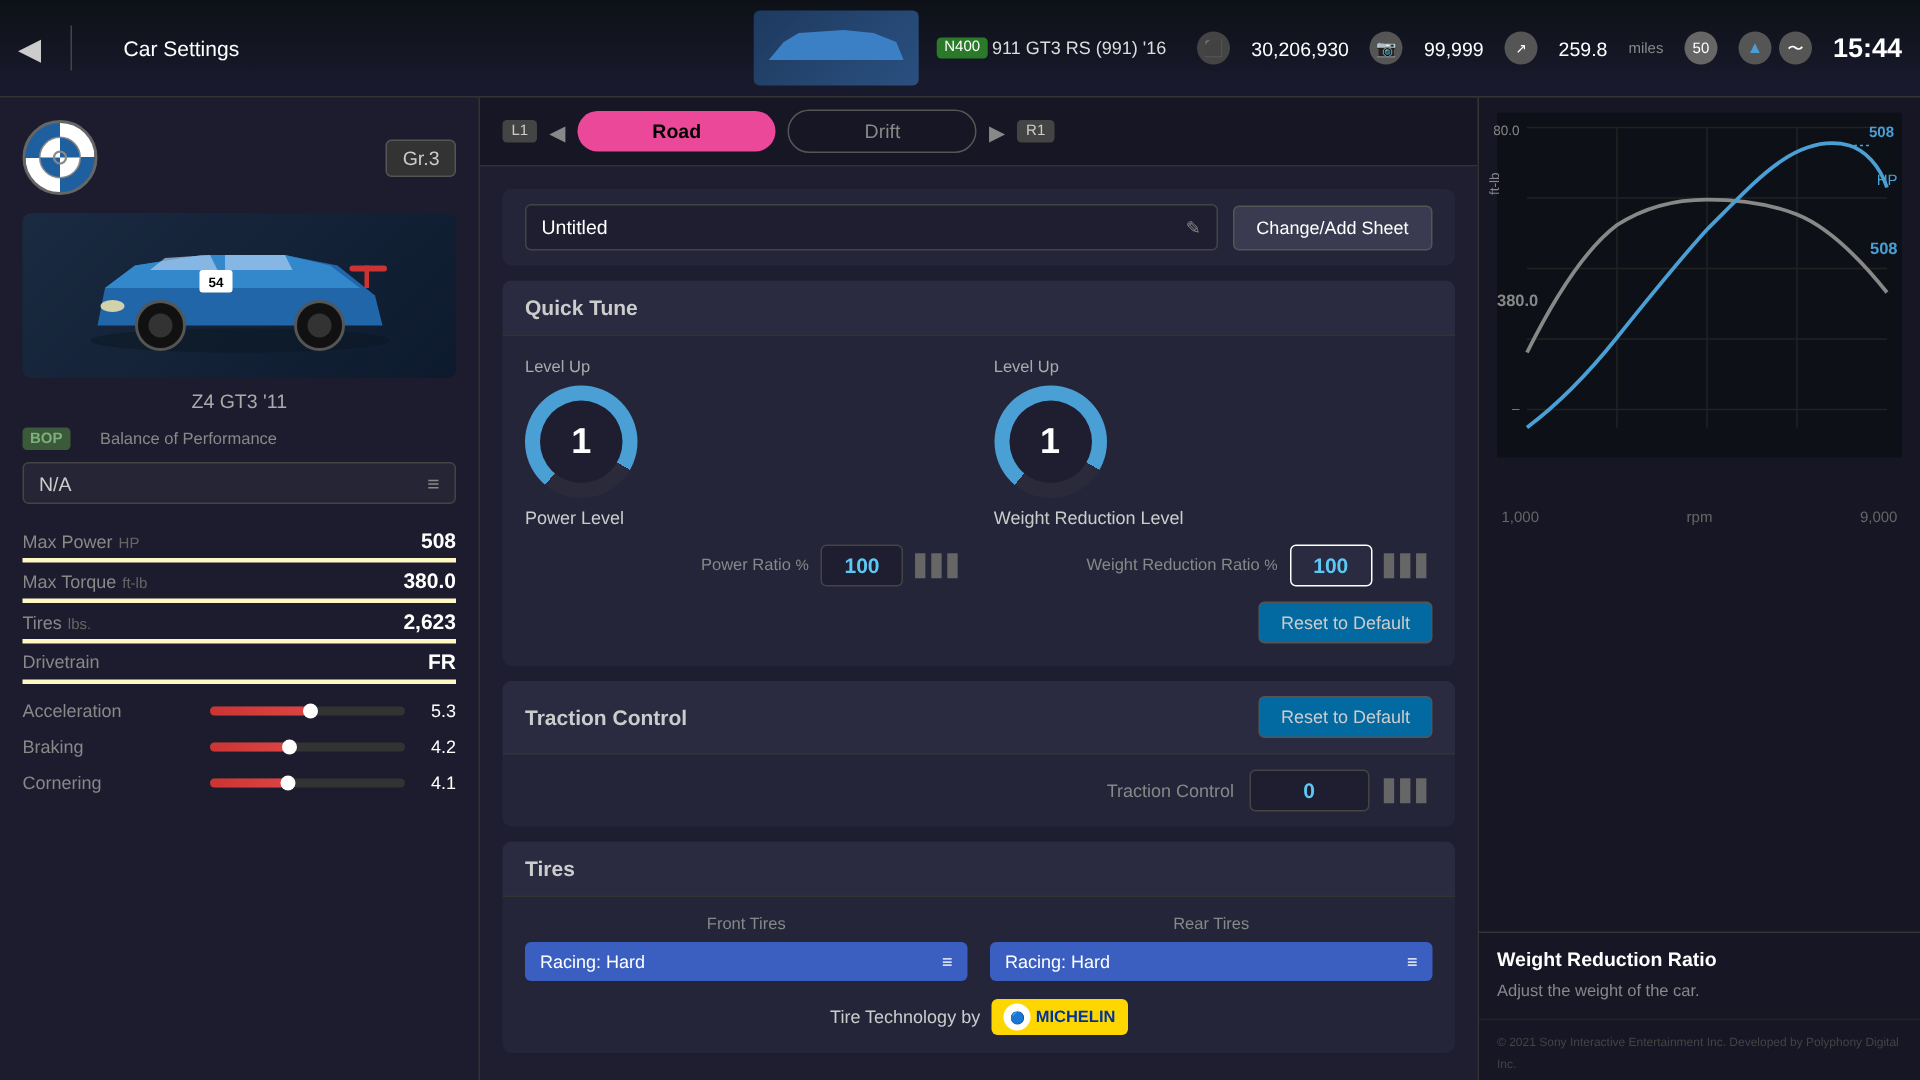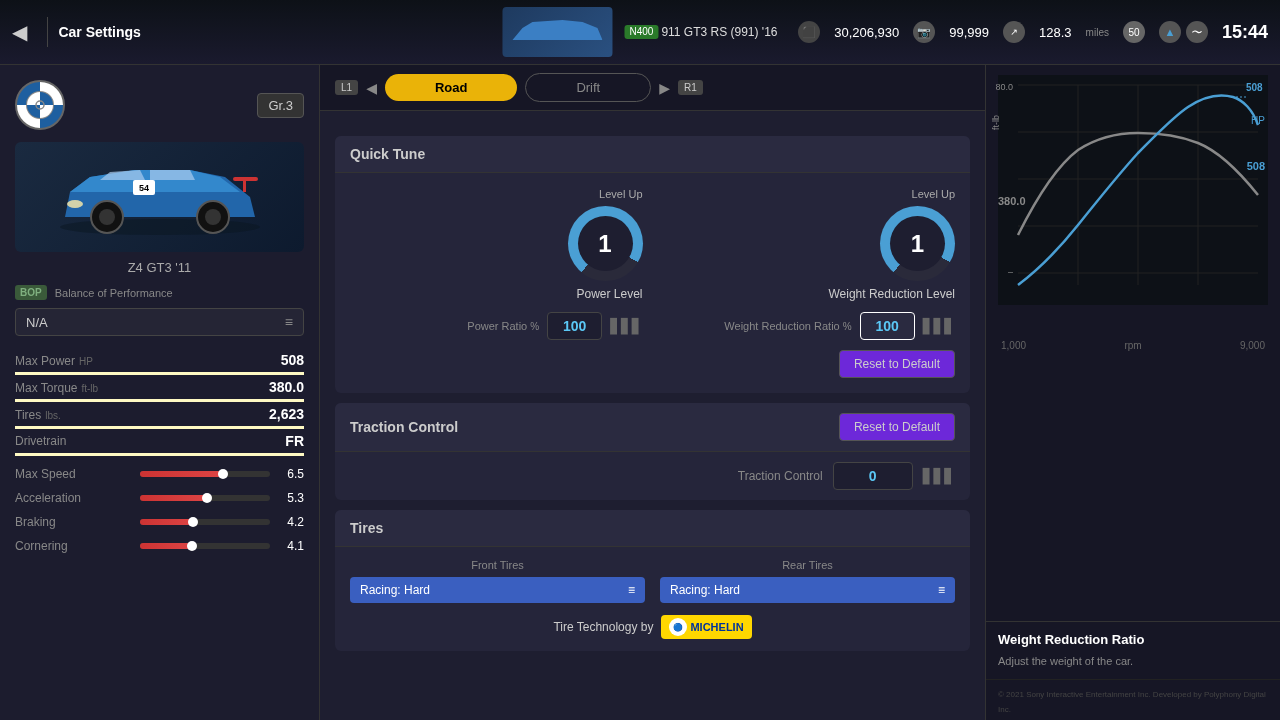--- a/index.html
+++ b/index.html
@@ -154,21 +154,21 @@
     }
     .car-label {
       color: #aaa;
       font-size: 13px;
       text-align: center;
       margin-bottom: 10px;
     }
     .bop-row {
       display: flex;
       align-items: center;
-      gap: 8px;
+      gap: 20px;
       margin-bottom: 8px;
     }
     .bop-badge {
       background: #3a5a3a;
       color: #7faf7f;
       font-size: 10px;
       padding: 2px 5px;
       border-radius: 3px;
       font-weight: bold;
     }
@@ -269,21 +269,21 @@
       border-bottom: 1px solid #333;
     }
     .tab-btn {
       padding: 6px 50px;
       border-radius: 20px;
       font-size: 13px;
       cursor: pointer;
       border: none;
     }
     .tab-active {
-      background: #eab308;
+      background: #ec4899;
       color: #000;
       font-weight: bold;
     }
     .tab-inactive {
       background: transparent;
       color: #888;
       border: 1px solid #555;
     }
     .tab-arrow {
       color: #888;
@@ -359,21 +359,21 @@
     }
     .tune-controls {
       display: flex;
       gap: 20px;
       align-items: flex-start;
     }
     .tune-item {
       flex: 1;
       display: flex;
       flex-direction: column;
-      align-items: flex-end;
+      align-items: flex-start;
       gap: 6px;
     }
     .level-up-label {
       color: #aaa;
       font-size: 11px;
     }
     .dial-container {
       position: relative;
       width: 75px;
       height: 75px;
@@ -433,21 +433,21 @@
     }
     .ratio-value-box.highlighted {
       border-color: #fff;
       background: #2a2a40;
     }
     .bar-icon {
       color: #666;
       font-size: 14px;
     }
     .reset-btn {
-      background: #6d28d9;
+      background: #0369a1;
       border: 1px solid #555;
       border-radius: 4px;
       color: #ccc;
       padding: 6px 14px;
       font-size: 12px;
       cursor: pointer;
     }
 
     
     .traction-row {
@@ -610,41 +610,41 @@
       color: #666;
       font-size: 10px;
     }
   </style>
 </head>
 <body>
 
 <div class="top-bar">
   <span class="back-btn">◀</span>
   <span style="width:1px; height:30px; background:#444; margin:0 10px;"></span>
-  <span style="font-size:14px; font-weight:bold; color:#fff;">Car Settings</span>
+  <span style="font-size:14px; font-weight:normal; color:#fff;margin-left:24px;">Car Settings</span>
 
   <div class="top-center">
     <div class="car-thumbnail">
       <div class="car-silhouette"></div>
     </div>
     <div class="car-name-badge">
       <span class="n400-badge">N400</span>
       <span class="car-name-text">911 GT3 RS (991) '16</span>
     </div>
   </div>
 
   <div class="top-right">
     <div class="stat-icon">
       <div class="icon-circle">⬛</div>
     </div>
     <span style="color:#fff; font-size:13px;">30,206,930</span>
     <div class="icon-circle" style="background:#555;">📷</div>
     <span style="color:#fff; font-size:13px;">99,999</span>
     <div class="icon-circle" style="background:#555; font-size:9px;">↗</div>
-    <span style="color:#fff; font-size:13px;">128.3</span>
+    <span style="color:#fff; font-size:13px;">259.8</span>
     <span style="color:#888; font-size:10px;">miles</span>
     <div class="icon-circle" style="background:#666; font-size:10px;">50</div>
     <div style="display:flex; gap:5px;">
       <div class="icon-circle" style="background:#555; color:#4a9fd4;">▲</div>
       <div class="icon-circle" style="background:#555;">〜</div>
     </div>
     <span class="time-display">15:44</span>
   </div>
 </div>
 
@@ -717,30 +717,20 @@
         <span class="stat-value">2,623</span>
       </div>
       <div class="stat-row">
         <span class="stat-label">Drivetrain</span>
         <span class="stat-value">FR</span>
       </div>
     </div>
 
     <div style="margin-top:6px;">
       <div class="slider-stat">
-        <span class="stat-label">Max Speed</span>
-        <div class="slider-bar-area">
-          <div class="slider-track">
-            <div class="slider-fill" style="width:65%;"></div>
-            <div class="slider-thumb" style="left:60%;"></div>
-          </div>
-          <span class="slider-value">6.5</span>
-        </div>
-      </div>
-      <div class="slider-stat">
         <span class="stat-label">Acceleration</span>
         <div class="slider-bar-area">
           <div class="slider-track">
             <div class="slider-fill" style="width:53%;"></div>
             <div class="slider-thumb" style="left:48%;"></div>
           </div>
           <span class="slider-value">5.3</span>
         </div>
       </div>
       <div class="slider-stat">
@@ -773,20 +763,29 @@
       <span class="tab-arrow">◀</span>
       <button class="tab-btn tab-active">Road</button>
       <button class="tab-btn tab-inactive">Drift</button>
       <span class="tab-arrow">▶</span>
       <span class="r1-badge">R1</span>
     </div>
 
     <div class="content-area">
 
       <div class="section-card">
+        <div class="section-body">
+          <div class="settings-sheet-row">
+            <div class="sheet-name-input">
+              <span>Untitled</span>
+              <span class="pencil-icon">✎</span>
+            </div>
+            <button class="change-sheet-btn">Change/Add Sheet</button>
+          </div>
+        </div>
       </div>
 
       <div class="section-card">
         <div class="section-header">Quick Tune</div>
         <div class="quick-tune-body">
           <div class="tune-controls">
 
             <div class="tune-item">
               <span class="level-up-label">Level Up</span>
               <div class="dial-container">

